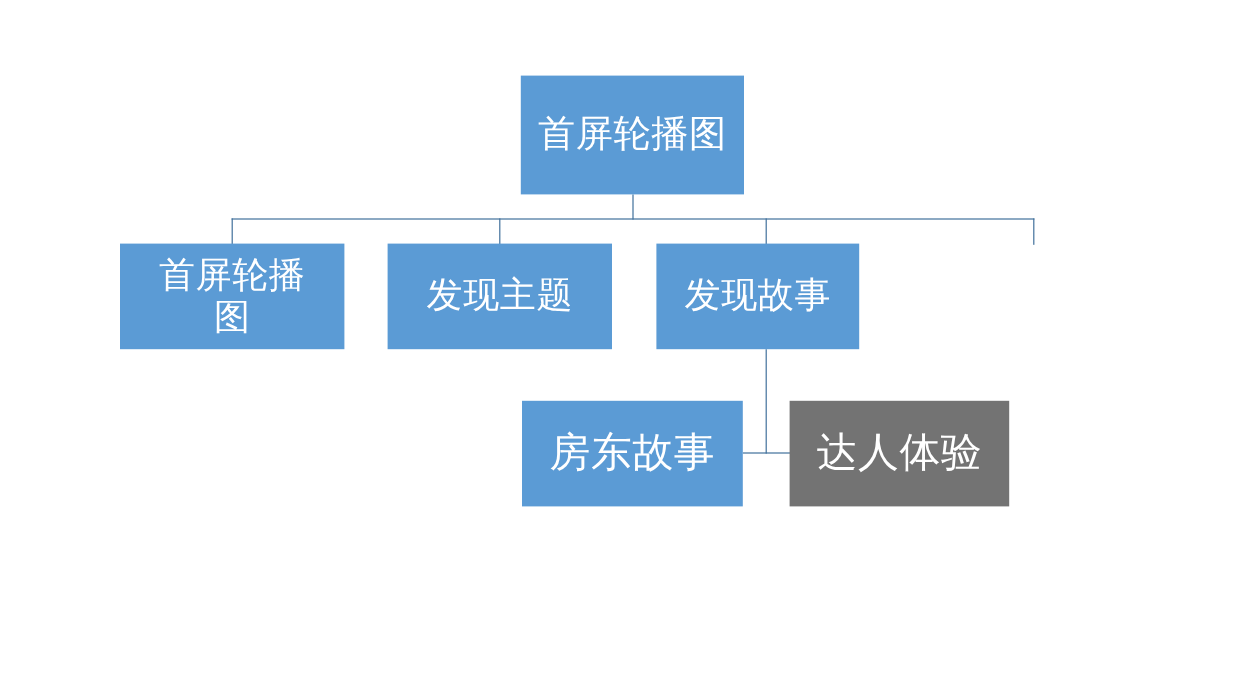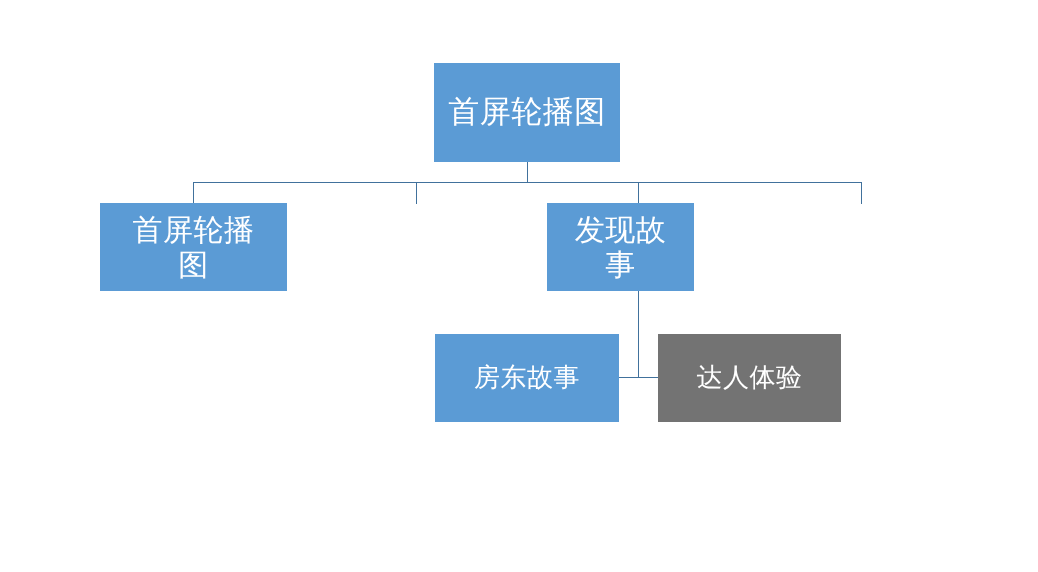--- a/index.html
+++ b/index.html
@@ -34,21 +34,21 @@
   }
   .node-root {
     font-size: 31px;
     padding: 0 10px;
   }
   .node-l2 {
     font-size: 30px;
     padding: 0 22px;
   }
   .node-l3 {
-    font-size: 26px;
+    font-size: 34px;
     padding: 0 6px;
   }
   .conn {
     position: absolute;
     background: #41719C;
   }
   .conn-v {
     width: 1px;
   }
   .conn-h {
@@ -74,22 +74,25 @@
   <div class="conn conn-h" style="left:619px; top:377px; width:40px;"></div>
 
   <div class="node node-root" style="left:434px; top:63px; width:186px; height:99px; background:#5B9BD5;">
     <span>首屏轮播图</span>
   </div>
 
   <div class="node node-l2" style="left:100px; top:203px; width:187px; height:88px; background:#5B9BD5;">
     <span>首屏轮播图</span>
   </div>
 
+  <div class="node node-l2" style="left:323px; top:203px; width:187px; height:88px; background:#5B9BD5;">
+    <span>发现主题</span>
+  </div>
 
-  <div class="node node-l2" style="left:547px; top:203px; width:147px; height:88px; background:#5B9BD5;">
+  <div class="node node-l2" style="left:547px; top:203px; width:169px; height:88px; background:#5B9BD5;">
     <span>发现故事</span>
   </div>
 
 
   <div class="node node-l3" style="left:435px; top:334px; width:184px; height:88px; background:#5B9BD5;">
     <span>房东故事</span>
   </div>
 
   <div class="node node-l3" style="left:658px; top:334px; width:183px; height:88px; background:#737373;">
     <span>达人体验</span>

